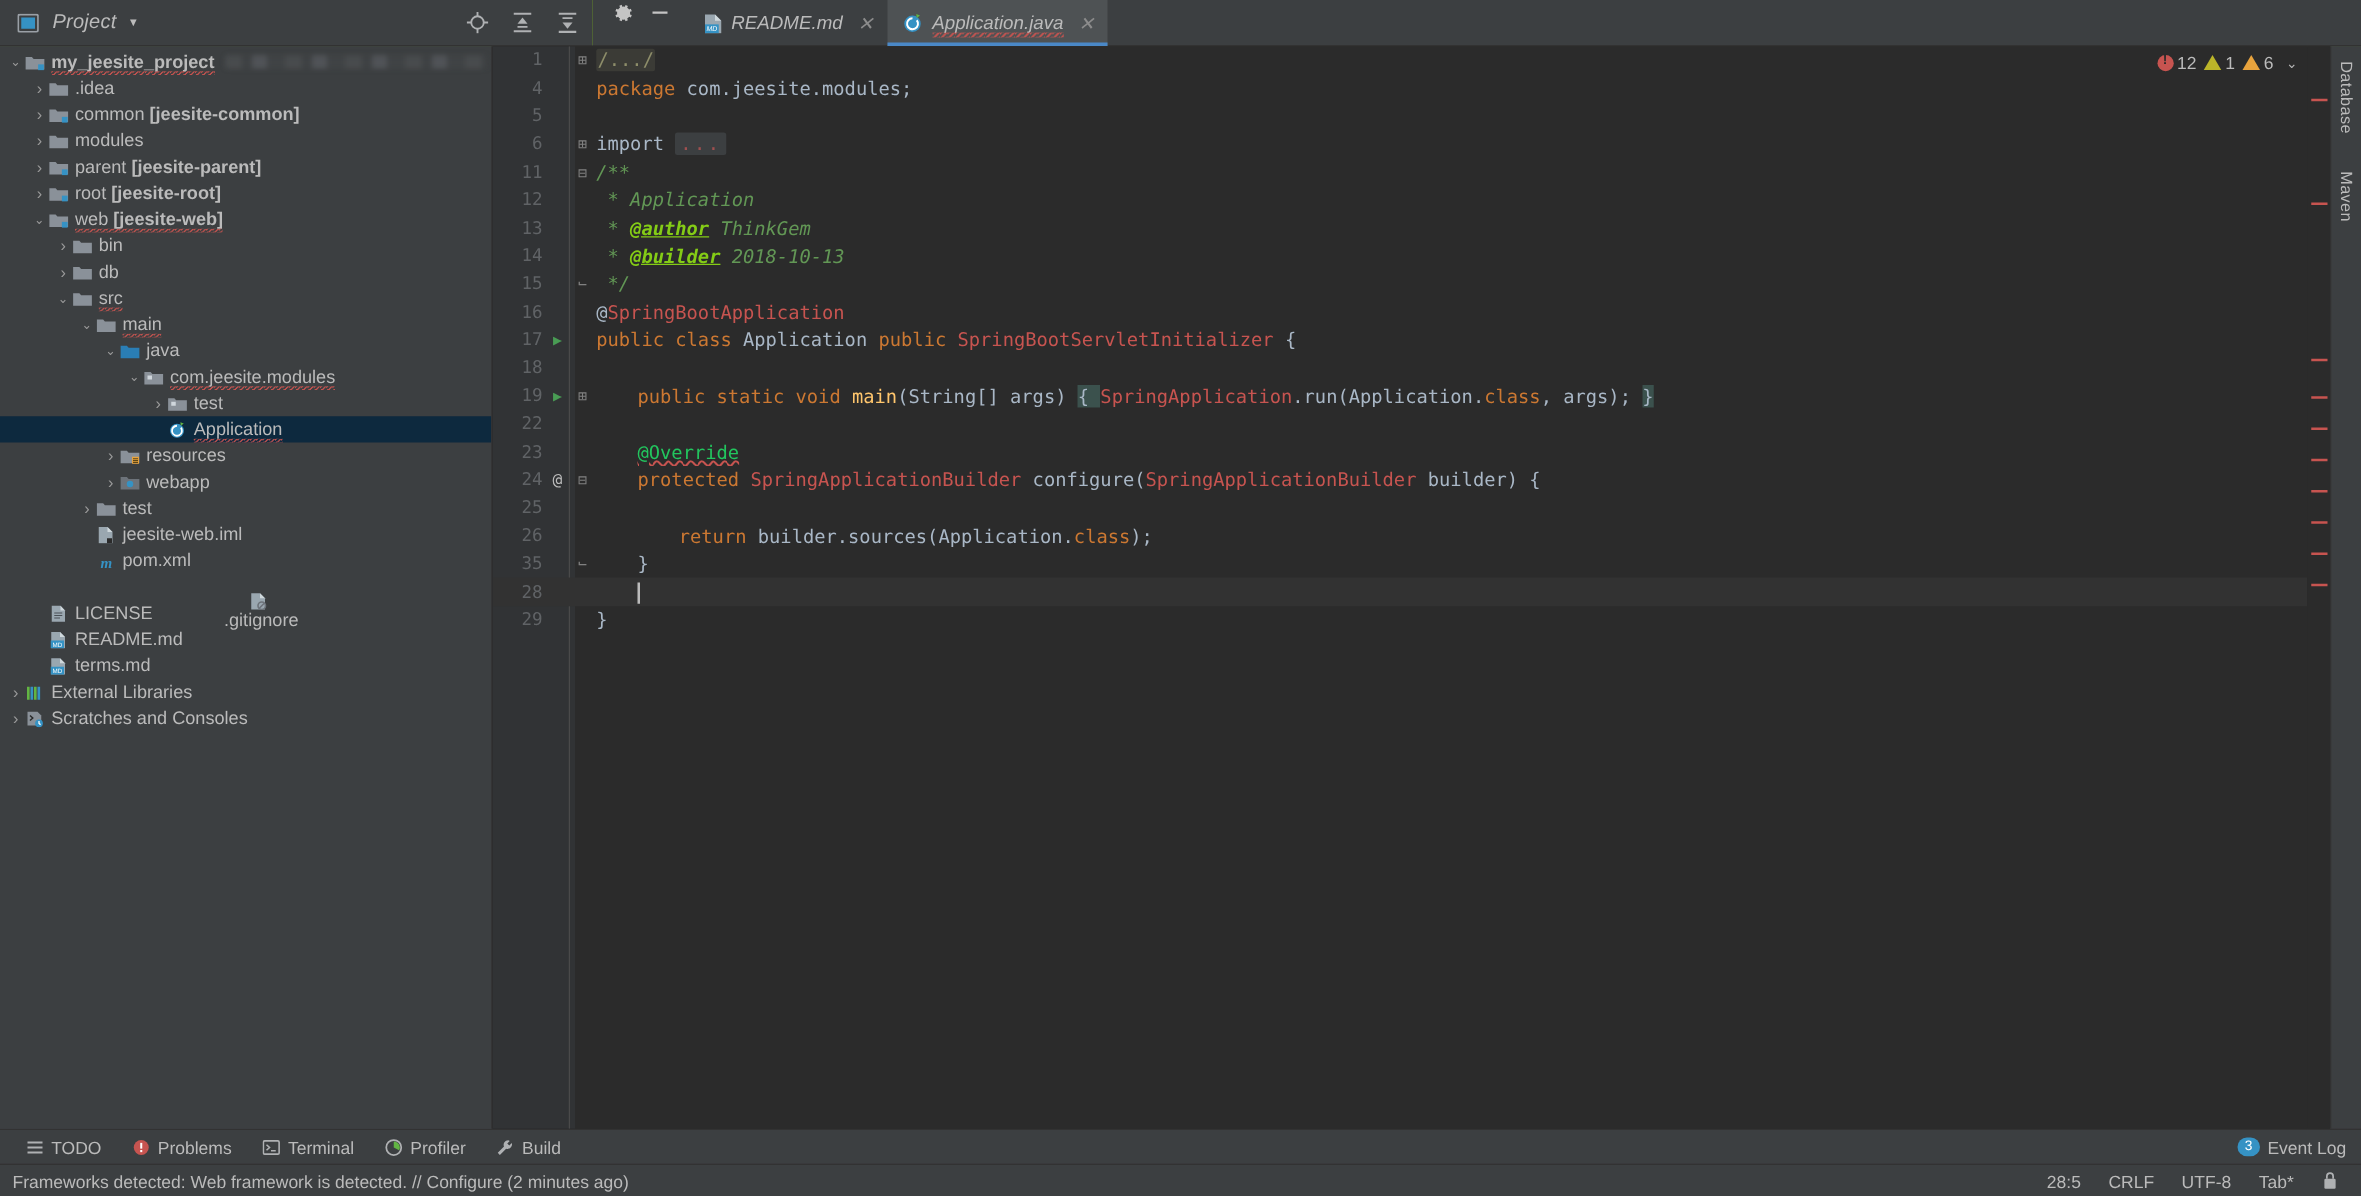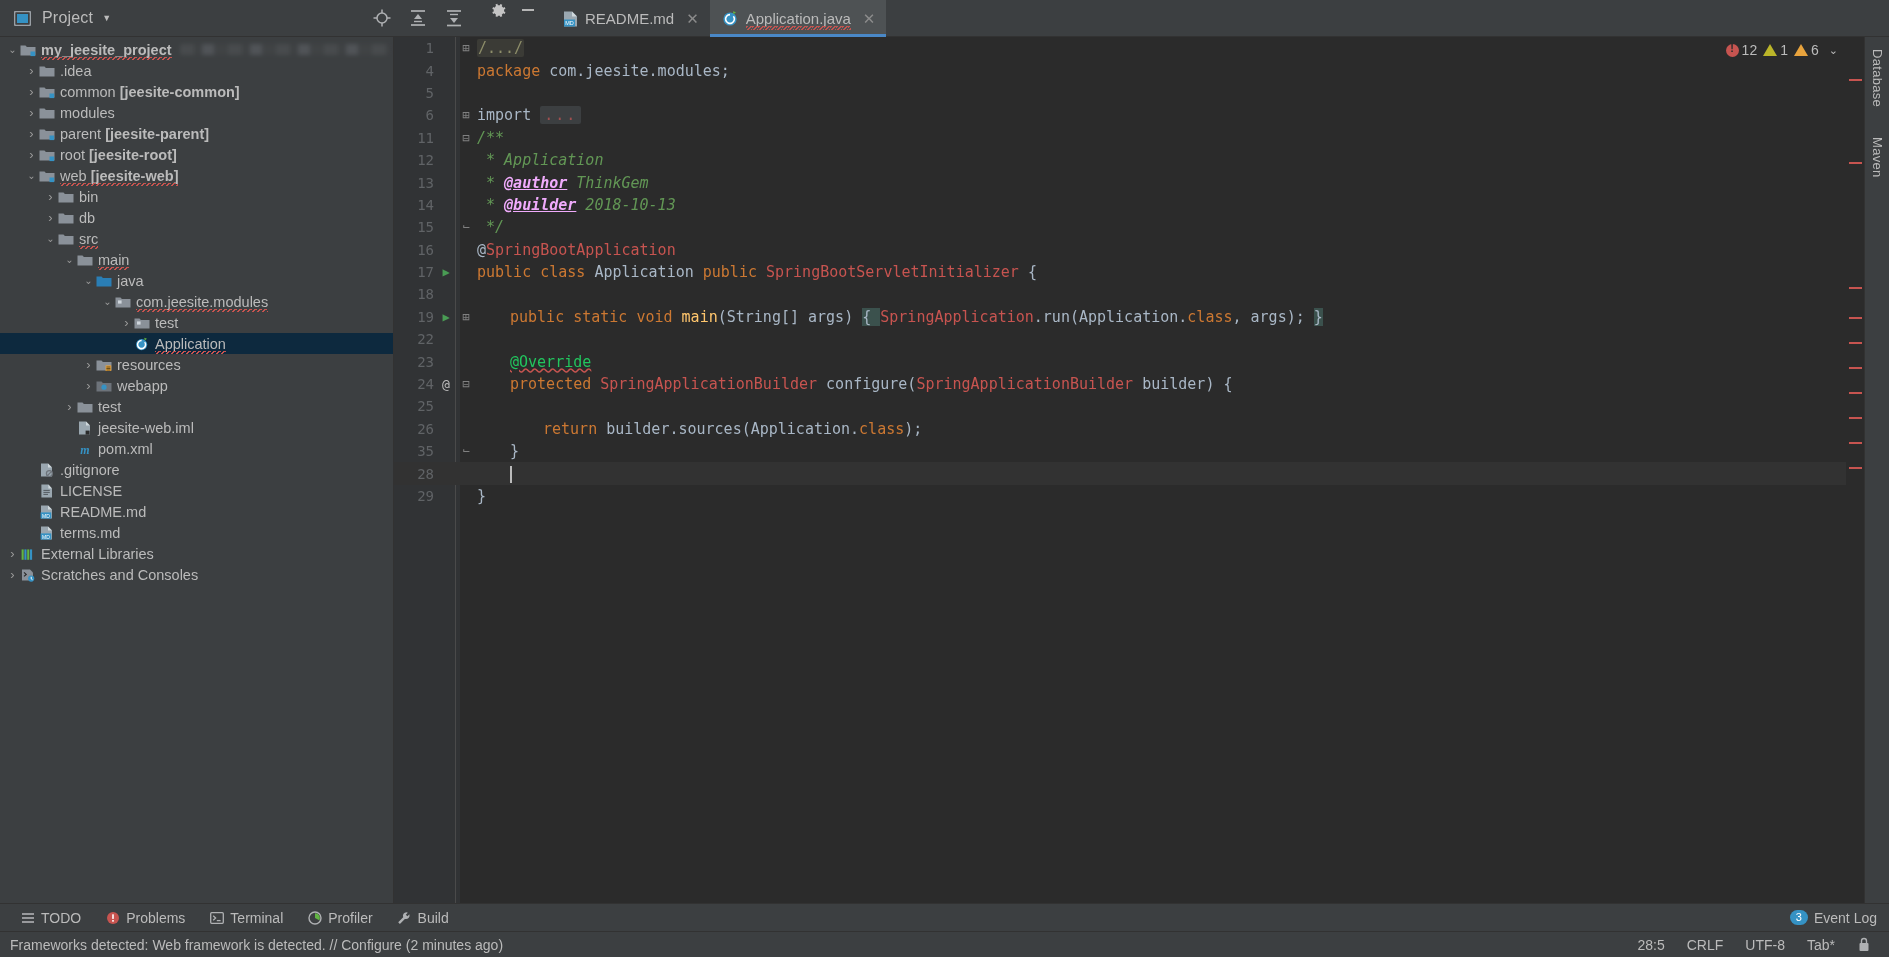--- a/index.html
+++ b/index.html
@@ -6,21 +6,21 @@
   html, body {
     width: 1889px; height: 957px;
     background: #3c3f41;
     font-family: "Liberation Sans", sans-serif;
     overflow: hidden;
     -webkit-font-smoothing: antialiased;
   }
   .app { position: relative; width: 1889px; height: 957px; display: flex; flex-direction: column; }
 
   
-  .toprow { display: flex; height: 37px; background: #84cc16; flex: 0 0 37px; }
+  .toprow { display: flex; height: 37px; background: #84cc16; flex: 0 0 37px; font-style: italic; }
 
   .proj-header {
     width: 474px; display: flex; align-items: center;
     background: #3c3f41; padding-left: 12px; position: relative;
     border-bottom: 1px solid #323232;
   }
   .proj-title { color: #bbbbbb; font-size: 16px; margin-left: 10px; letter-spacing: .2px; }
   .proj-caret { margin-left: 9px; color: #bbbbbb; font-size: 9px; }
   .proj-icons { margin-left: auto; display: flex; align-items: center; gap: 16px; padding-right: 10px; }
   .icn { width: 20px; height: 20px; display: inline-flex; align-items: center; justify-content: center; cursor: pointer; }
@@ -95,21 +95,21 @@
   .runmark { position: absolute; left: 45px; width: 14px; text-align: center; color: #499c54; font-size: 12px; }
   .atmark { position: absolute; left: 44px; width: 16px; text-align: center; color: #bbbbbb; font-size: 13px; }
   .fold { position: absolute; left: 65px; width: 14px; text-align: center; color: #808080; font-size: 12px; }
   .ctext { position: absolute; left: 83px; white-space: pre; }
 
   
   .kw { color: #cc7832; }
   .cls { color: #a9b7c6; }
   .type-red { color: #c75450; }
   .cmt { color: #629755; font-style: italic; }
-  .cmt-tag { color: #f0abfc; font-style: italic; text-decoration: underline; font-weight: bold;}
+  .cmt-tag { color: #84cc16; font-style: italic; text-decoration: underline; font-weight: bold;}
   .linecmt { color: #808080; }
   .anno { color: #22c55e; }
   .anno-red { color: #c75450; }
   .fn { color: #ffc66d; }
   .pkg { color: #a9b7c6; }
   .fold-ph {
     background: #3b3b36; color: #8e8e6a; padding: 0 1px; border-radius: 2px;
   }
   .fold-ph2 { background: #3c3f41; color: #a05050; padding: 0 4px; border-radius: 2px; letter-spacing: 2px;}
   .brace-hl { background: #3b514d; }
@@ -457,21 +457,21 @@
           </div>
           <div class="tnode" style="padding-left: 63px;">
             <span class="arrow"></span>
             <span class="tico">
               <svg width="16" height="14" viewBox="0 0 16 14">
                 <text x="8" y="12" font-size="12" font-weight="bold" font-style="italic" fill="#3592c4" text-anchor="middle" font-family="Liberation Serif, serif">m</text>
               </svg>
             </span>
             <span class="tlabel">pom.xml</span>
           </div>
-          <div class="tnode" style="padding-left: 25px;">
+          <div class="tnode" style="padding-left: 25px; flex-direction: column;">
             <span class="arrow"></span>
             <span class="tico">
               <svg width="16" height="14" viewBox="0 0 16 14">
                 <path d="M2 0.6h7l4 4v9H2z" fill="#9aa7b0"></path>
                 <path d="M9 0.6l4 4H9z" fill="#cfd8dc"></path>
                 <circle cx="10.4" cy="10.6" r="3" fill="none" stroke="#6d737a" stroke-width="1.3"></circle>
                 <line x1="8.4" y1="12.6" x2="12.4" y2="8.6" stroke="#6d737a" stroke-width="1.3"></line>
               </svg>
             </span>
             <span class="tlabel">.gitignore</span>

